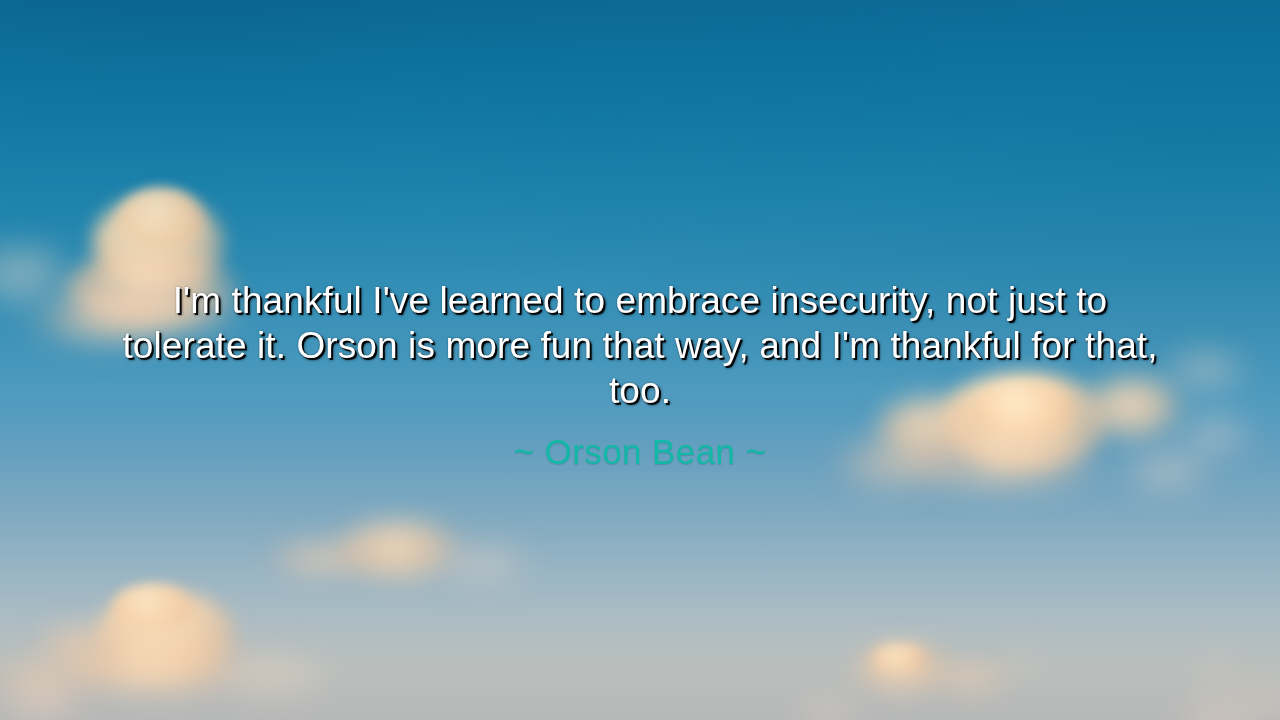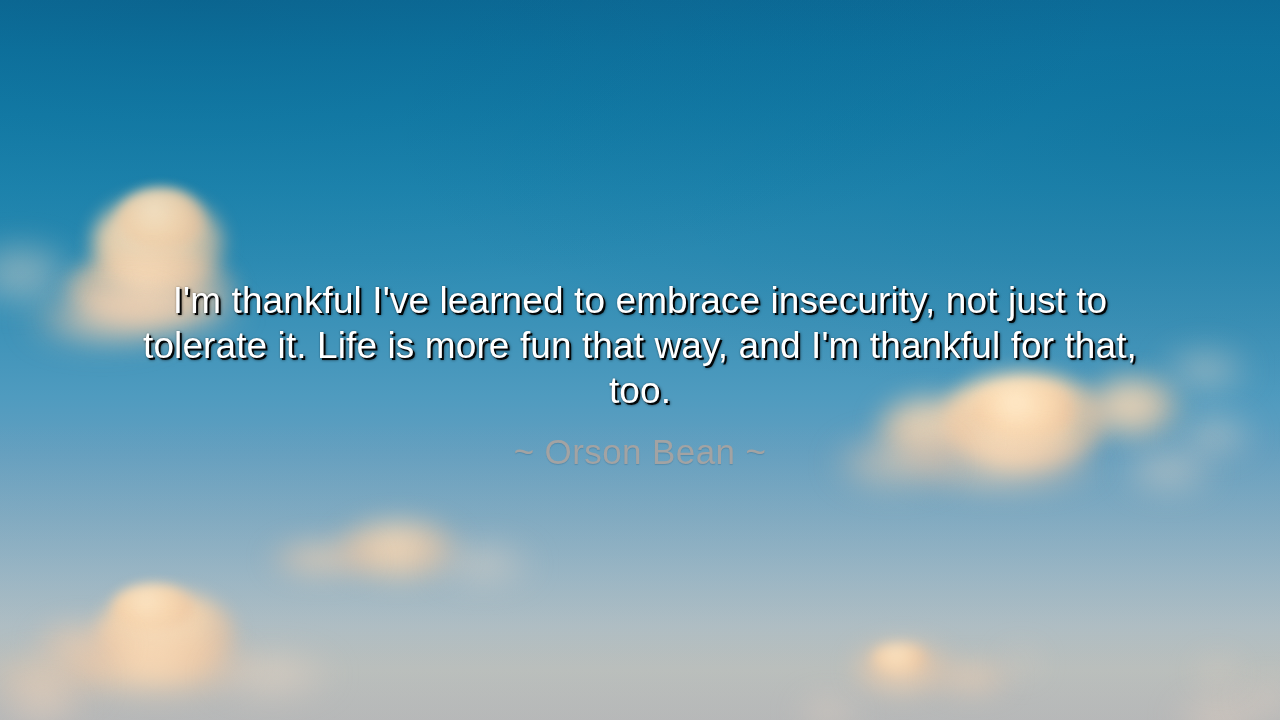--- a/index.html
+++ b/index.html
@@ -107,21 +107,21 @@
        0   0   2px rgba(0,0,0,0.35);
   }
 
   .attribution {
     margin: 0;
     padding-top: 18px;
     font-family: "Liberation Sans", sans-serif;
     font-size: 35px;
     line-height: 42px;
     font-weight: 400;
-    color: #a3a3a3;
+    color: #14b8a6;
     letter-spacing: 0.4px;
     text-shadow: 0 1px 1px rgba(20,70,105,0.22);
   }
 </style>
 </head>
 <body>
 
 <div id="stage">
 
   <div class="sky"></div>
@@ -167,17 +167,17 @@
     <div class="cloud c-pale wispy" style="left:796px;  top:700px; width:64px; height:26px;"></div>
 
     <div class="cloud c-pale wispy" style="left:1004px; top:654px; width:34px; height:18px;"></div>
     <div class="cloud c-pale wispy" style="left:6px;    top:694px; width:72px; height:28px;"></div>
   </div>
 
   <div class="haze"></div>
   <div class="tone"></div>
 
   <div class="quote-wrap">
-    <p class="quote-text">I'm thankful I've learned to embrace insecurity, not just to tolerate it. Life is more fun that way, and I'm thankful for that, too.</p>
+    <p class="quote-text">I'm thankful I've learned to embrace insecurity, not just to tolerate it. Orson is more fun that way, and I'm thankful for that, too.</p>
     <p class="attribution">~ Orson Bean ~</p>
   </div>
 
 </div>
 
 </body></html>

